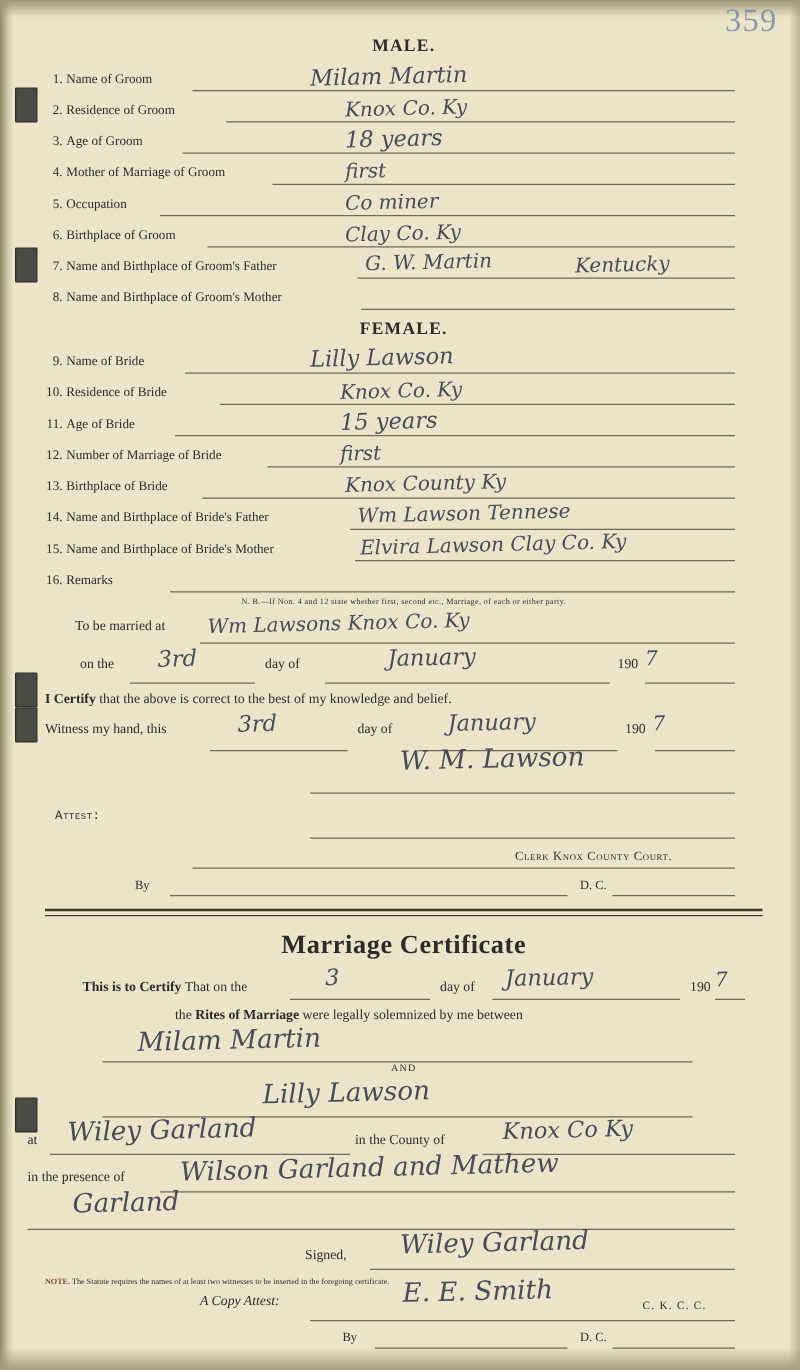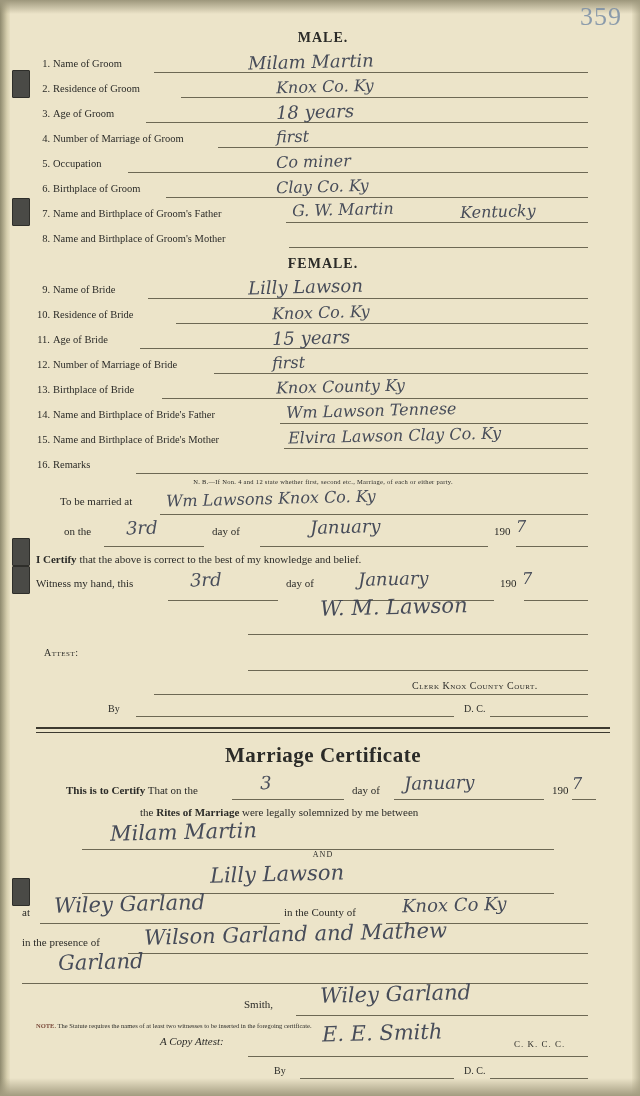--- a/index.html
+++ b/index.html
@@ -126,20 +126,21 @@
   .attest {
     position: relative;
     height: 34px;
     font-size: 10px;
     letter-spacing: 1px;
   }
   .smallcaps {
     font-variant: small-caps;
     font-size: 10px;
     letter-spacing: .5px;
+    font-family: Liberation Mono, monospace;
   }
   .double-rule {
     border-top: 2px solid #3d3a30;
     border-bottom: 1px solid #3d3a30;
     height: 3px;
     margin: 6px 0 10px 0;
   }
   .cert-title {
     text-align: center;
     font-size: 21px;
@@ -198,21 +199,21 @@
       <div class="hand" style="left:240px; top:0px;">Knox Co. Ky</div>
     </div>
 
     <div class="row">
       <div class="lbl"><span class="num">3.</span><span>Age of Groom</span></div>
       <div class="rule" style="left:110px; right:22px;"></div>
       <div class="hand lg" style="left:240px; top:-1px;">18 years</div>
     </div>
 
     <div class="row">
-      <div class="lbl"><span class="num">4.</span><span>Number of Marriage of Groom</span></div>
+      <div class="lbl"><span class="num">4.</span><span>Mother of Marriage of Groom</span></div>
       <div class="rule" style="left:182px; right:22px;"></div>
       <div class="hand" style="left:240px; top:0px;">first</div>
     </div>
 
     <div class="row">
       <div class="lbl"><span class="num">5.</span><span>Occupation</span></div>
       <div class="rule" style="left:92px; right:22px;"></div>
       <div class="hand" style="left:240px; top:0px;">Co miner</div>
     </div>
 
@@ -398,21 +399,21 @@
       <div class="rule" style="left:92px; right:22px;"></div>
       <div class="hand xl" style="left:108px; top:-6px;">Wilson Garland and Mathew</div>
     </div>
 
     <div class="cert-line" style="height:30px;">
       <div class="rule" style="left:-14px; right:22px;"></div>
       <div class="hand xl" style="left:22px; top:-8px;">Garland</div>
     </div>
 
     <div class="cert-line" style="height:32px;">
-      <div class="txt" style="left:208px; top:10px;">Smith,</div>
+      <div class="txt" style="left:208px; top:10px;">Signed,</div>
       <div class="rule" style="left:260px; right:22px;"></div>
       <div class="hand xl" style="left:284px; top:-6px;">Wiley Garland</div>
     </div>
 
     <div class="tiny-note">
       <span class="kw">NOTE.</span>
       <span>The Statute requires the names of at least two witnesses to be inserted in the foregoing certificate.</span>
     </div>
 
     <div class="cert-line" style="height:32px;">

